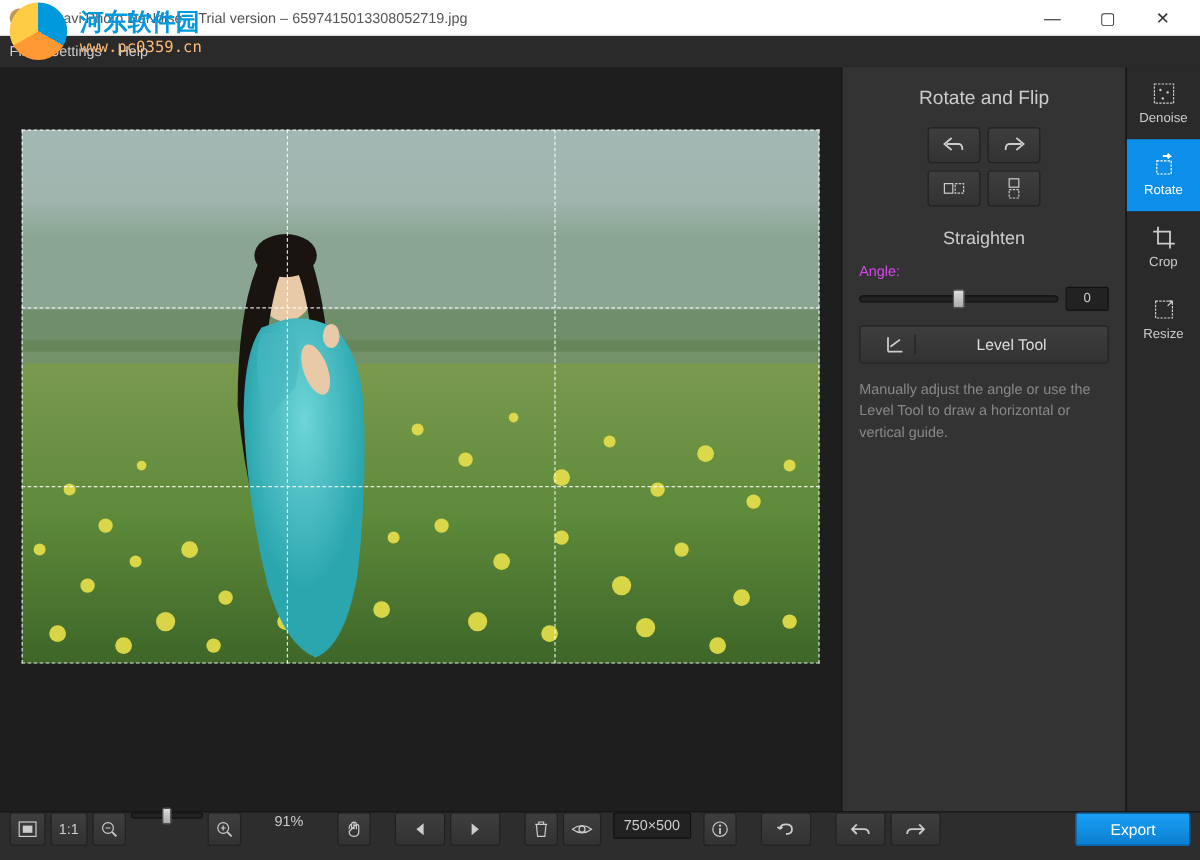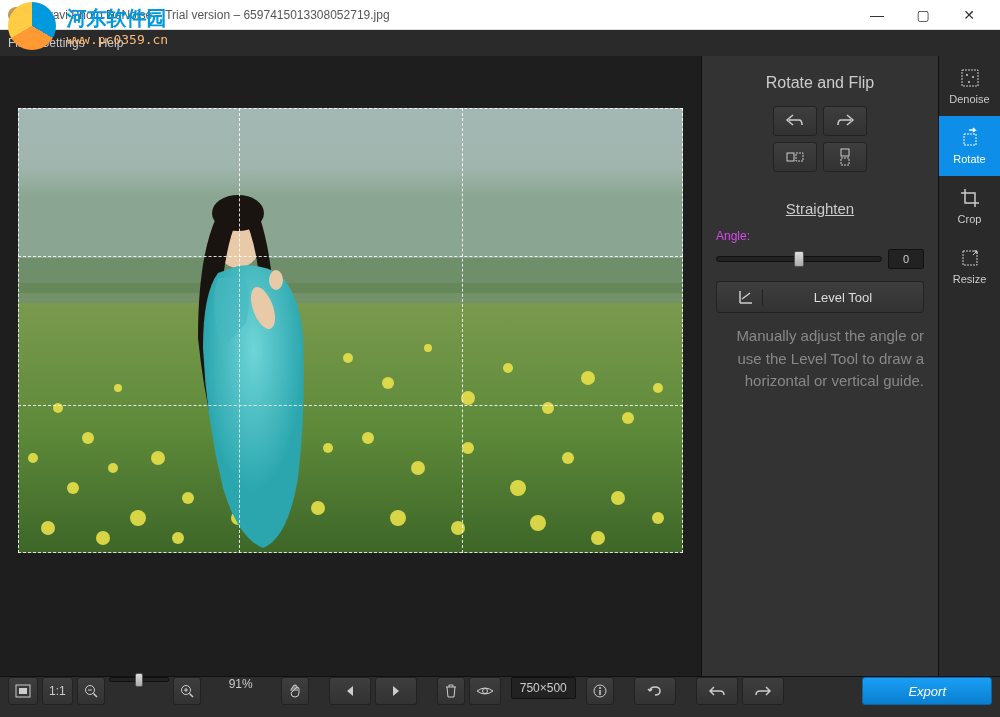--- a/index.html
+++ b/index.html
@@ -34,46 +34,46 @@
     .grid-overlay { position: absolute; top: 0; left: 0; width: 100%; height: 100%; pointer-events: none; }
     .grid-line { position: absolute; }
     .grid-h { width: 100%; height: 0; border-top: 1.5px dashed rgba(255,255,255,0.85); }
     .grid-v { height: 100%; width: 0; border-left: 1.5px dashed rgba(255,255,255,0.85); }
     
     
     .right-panel { width: 237px; background: #333; border-left: 1px solid #111; padding: 12px 14px; }
     .panel-title { text-align: center; font-size: 16px; color: #ccc; margin: 6px 0 14px; }
     .btnrow { display: flex; gap: 6px; justify-content: center; margin-bottom: 6px; }
     .iconbtn { width: 44px; height: 30px; background: linear-gradient(#3e3e3e, #323232); border: 1px solid #222; border-radius: 3px; display: flex; align-items: center; justify-content: center; cursor: pointer; }
-    .straighten-title { text-align: center; font-size: 15px; color: #ccc; margin: 28px 0 12px; text-decoration: underline; }
+    .straighten-title { text-align: center; font-size: 15px; color: #ccc; margin: 18px 0 12px; }
     .angle-label { font-size: 12px; color: #d946ef; }
     .slider-row { display: flex; align-items: center; gap: 6px; }
     .slider-track { flex: 1; height: 6px; background: #222; border: 1px solid #111; border-radius: 3px; position: relative; }
     .slider-thumb { position: absolute; left: 50%; top: 50%; transform: translate(-50%, -50%); width: 10px; height: 16px; background: linear-gradient(#ddd, #aaa); border: 1px solid #555; border-radius: 2px; cursor: pointer; }
     .angle-value { width: 36px; height: 20px; background: #222; border: 1px solid #111; color: #ccc; font-size: 11px; display: flex; align-items: center; justify-content: center; border-radius: 2px; }
     .level-btn { display: flex; align-items: center; background: linear-gradient(#3e3e3e, #323232); border: 1px solid #222; border-radius: 3px; height: 32px; margin-top: 12px; cursor: pointer; padding-left: 12px; }
     .level-icon { width: 34px; display: flex; justify-content: center; border-right: 1px solid #222; }
     .level-label { flex: 1; text-align: center; font-size: 13px; color: #ddd; }
-    .help-text { font-size: 15px; color: #888; line-height: 1.5; margin-top: 12px; text-align: right; }
+    .help-text { font-size: 12px; color: #888; line-height: 1.5; margin-top: 12px; }
     
     
     .toolstrip { width: 62px; background: #2a2a2a; border-left: 1px solid #111; display: flex; flex-direction: column; }
     .tool { height: 60px; display: flex; flex-direction: column; align-items: center; justify-content: center; gap: 4px; cursor: pointer; color: #ccc; font-size: 11px; }
     .tool.active { background: #0d8ee9; color: #fff; }
     
     
     .bottombar { height: 41px; background: #2d2d2d; border-top: 1px solid #111; display: flex; align-items: flex-start; padding: 0 8px; gap: 4px; }
     .bbtn { height: 28px; min-width: 28px; background: linear-gradient(#3e3e3e, #323232); border: 1px solid #222; border-radius: 3px; display: flex; align-items: center; justify-content: center; cursor: pointer; color: #ccc; font-size: 12px; padding: 0 6px; }
     .zoom-slider { width: 60px; height: 5px; background: #222; border: 1px solid #111; border-radius: 2px; position: relative; }
     .zoom-thumb { position: absolute; left: 50%; top: 50%; transform: translate(-50%, -50%); width: 8px; height: 14px; background: linear-gradient(#ddd, #aaa); border: 1px solid #555; border-radius: 2px; cursor: pointer; }
     .zoom-pct { color: #ccc; font-size: 12px; margin: 0 24px; }
     .bgap { width: 12px; }
     .dims-box { background: #222; border: 1px solid #111; padding: 3px 8px; border-radius: 2px; font-size: 12px; color: #ccc; margin: 0 6px; }
     .spacer { flex: 1; }
-    .export-btn { background: linear-gradient(#1a9ff5, #0a7fd0); color: #fff; border: 1px solid #0667b0; height: 28px; padding: 0 45px; border-radius: 3px; font-size: 13px; cursor: pointer; font-style: italic; }
+    .export-btn { background: linear-gradient(#1a9ff5, #0a7fd0); color: #fff; border: 1px solid #0667b0; height: 28px; padding: 0 28px; border-radius: 3px; font-size: 13px; cursor: pointer; }
     
     svg { display: block; }
   </style>
 </head>
 <body>
 
 <div class="titlebar">
   <div class="titlebar-icon"></div>
   <div class="titlebar-text">
     <span>Movavi Photo DeNoise</span> – <span>Trial version</span> – <span>659741501330805271​9.jpg</span>

